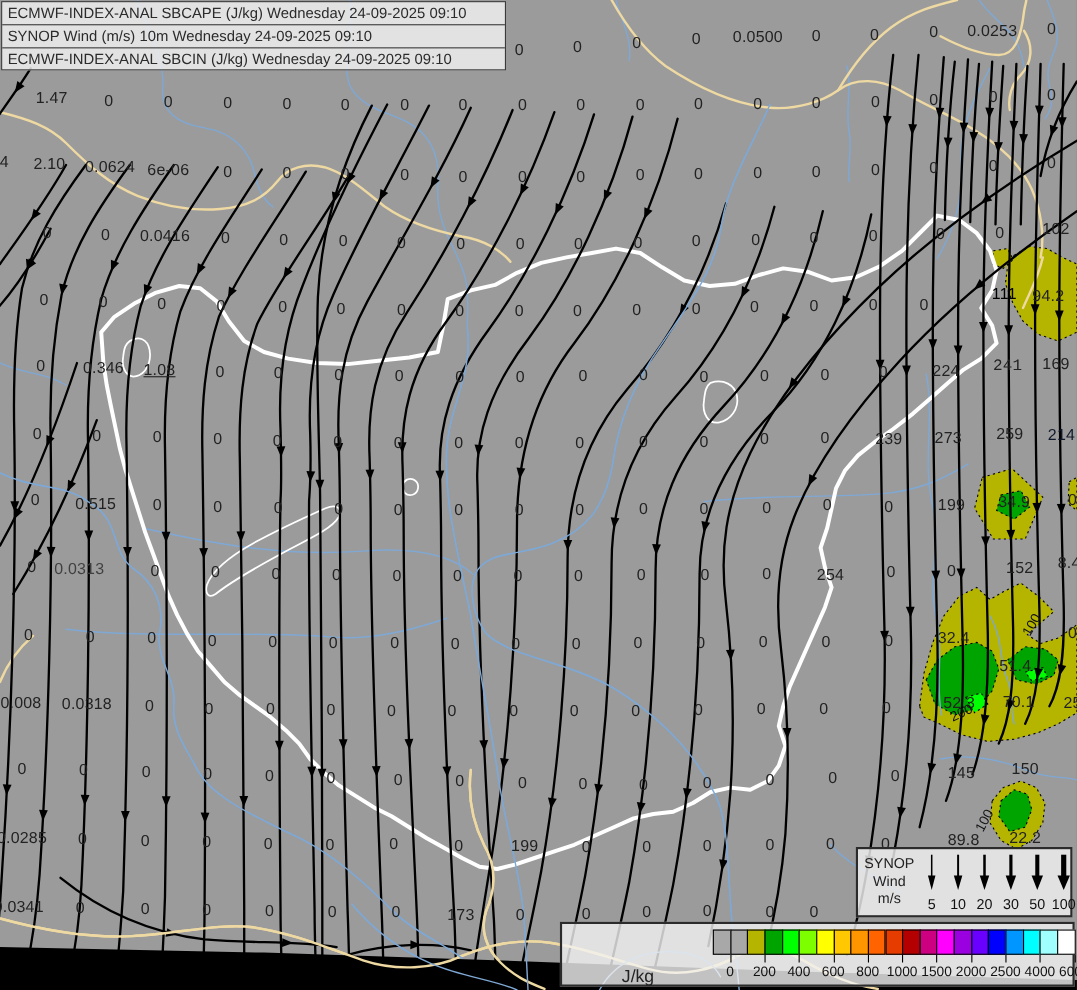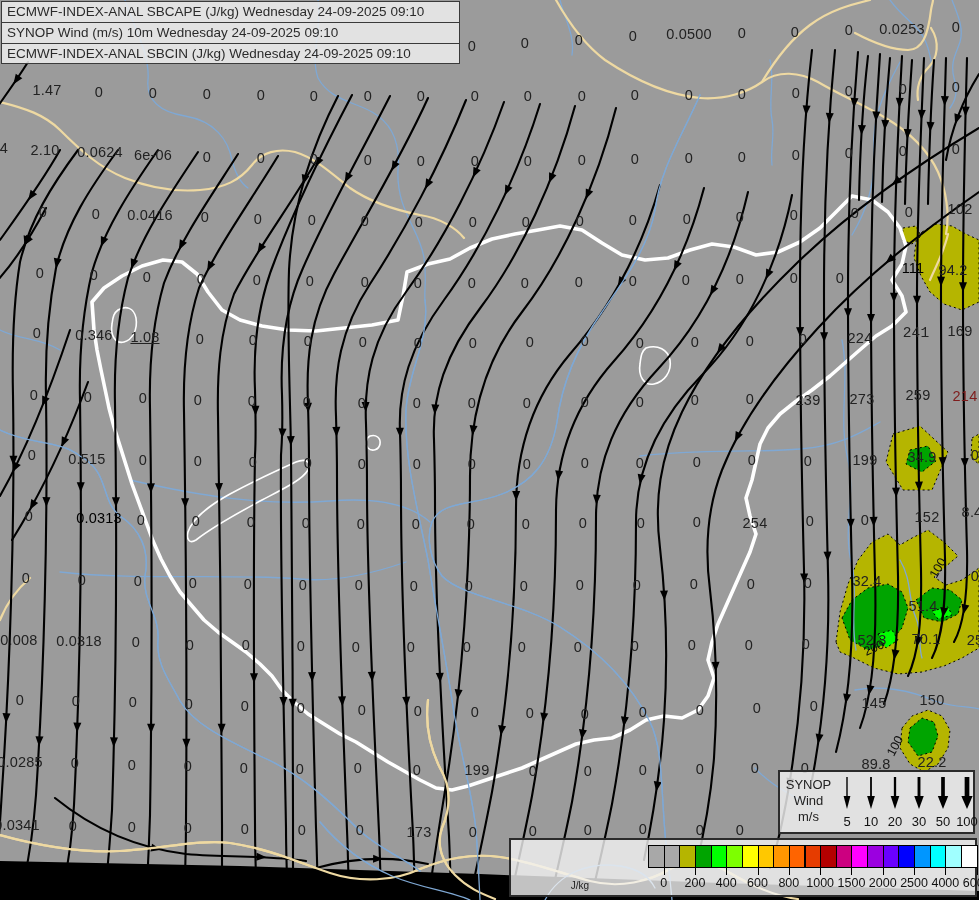--- a/index.html
+++ b/index.html
@@ -15,21 +15,21 @@
             border-bottom:1px solid #3a3a3a;white-space:nowrap;}
   .titlerow:last-child{border-bottom:none;}
   .windlegend{position:absolute;left:778px;top:770px;width:197px;height:64px;
               background:rgba(240,240,240,.82);border:2px solid #2b2b2b;box-sizing:border-box;
               display:flex;}
   .wl-left{width:58px;text-align:center;font-size:13px;color:#222;padding-top:5px;line-height:16px;}
   .capelegend{position:absolute;left:509px;top:838px;width:468px;height:59px;
               background:rgba(242,242,242,.80);border:2px solid #2b2b2b;box-sizing:border-box;}
   .cl-title{position:absolute;left:4px;top:4px;width:130px;text-align:center;font-size:12.5px;
             color:#222;line-height:15px;}
-  .cl-units{position:absolute;left:4px;top:40px;width:130px;text-align:center;font-size:10px;color:#222;}
+  .cl-units{position:absolute;left:4px;top:40px;width:130px;text-align:center;font-size:16px;color:#222;}
   .capecell{position:absolute;top:5px;height:23px;border:1px solid #000;box-sizing:border-box;}
   .capetick{position:absolute;top:28px;width:1px;height:7px;background:#000;}
   .capelabel{position:absolute;top:36px;width:46px;margin-left:-23px;text-align:center;
              font-size:12.5px;color:#111;}
 </style>
 </head>
 <body>
 
 <div class="stage">
   <svg class="map-svg" id="map-svg" width="979" height="900" viewBox="0 0 979 900">
@@ -369,41 +369,41 @@
       <div class="station" style="left: 417px; top: 403px; color: rgb(34, 34, 34);">0</div>
       <div class="station" style="left: 472px; top: 403px; color: rgb(34, 34, 34);">0</div>
       <div class="station" style="left: 527px; top: 403px; color: rgb(34, 34, 34);">0</div>
       <div class="station" style="left: 585px; top: 402px; color: rgb(34, 34, 34);">0</div>
       <div class="station" style="left: 640px; top: 402px; color: rgb(34, 34, 34);">0</div>
       <div class="station" style="left: 695px; top: 400px; color: rgb(34, 34, 34);">0</div>
       <div class="station" style="left: 750px; top: 399px; color: rgb(34, 34, 34);">0</div>
       <div class="station" style="left: 808px; top: 400px; color: rgb(34, 34, 34);">239</div>
       <div class="station" style="left: 862px; top: 399px; color: rgb(34, 34, 34);">273</div>
       <div class="station" style="left: 918px; top: 395px; color: rgb(34, 34, 34);">259</div>
-      <div class="station" style="left: 965px; top: 396px; color: #7f1d1d;">214</div>
+      <div class="station" style="left: 965px; top: 396px; color: #0f172a;">214</div>
       <div class="station" style="left: 32px; top: 455px; color: rgb(34, 34, 34);">0</div>
       <div class="station" style="left: 87px; top: 459px; color: rgb(34, 34, 34);">0.515</div>
       <div class="station" style="left: 143px; top: 460px; color: rgb(34, 34, 34);">0</div>
       <div class="station" style="left: 198px; top: 461px; color: rgb(34, 34, 34);">0</div>
       <div class="station" style="left: 253px; top: 462px; color: rgb(34, 34, 34);">0</div>
       <div class="station" style="left: 308px; top: 463px; color: rgb(34, 34, 34);">0</div>
       <div class="station" style="left: 362px; top: 464px; color: rgb(34, 34, 34);">0</div>
       <div class="station" style="left: 417px; top: 464px; color: rgb(34, 34, 34);">0</div>
       <div class="station" style="left: 472px; top: 464px; color: rgb(34, 34, 34);">0</div>
       <div class="station" style="left: 527px; top: 464px; color: rgb(34, 34, 34);">0</div>
       <div class="station" style="left: 585px; top: 463px; color: rgb(34, 34, 34);">0</div>
       <div class="station" style="left: 640px; top: 463px; color: rgb(34, 34, 34);">0</div>
       <div class="station" style="left: 697px; top: 462px; color: rgb(34, 34, 34);">0</div>
       <div class="station" style="left: 752px; top: 460px; color: rgb(34, 34, 34);">0</div>
       <div class="station" style="left: 808px; top: 461px; color: rgb(34, 34, 34);">0</div>
       <div class="station" style="left: 865px; top: 460px; color: rgb(34, 34, 34);">199</div>
       <div class="station" style="left: 922px; top: 457px; color: rgb(34, 34, 34);">34.9</div>
       <div class="station" style="left: 975px; top: 455px; color: rgb(34, 34, 34);">0</div>
       <div class="station" style="left: 29px; top: 516px; color: rgb(34, 34, 34);">0</div>
-      <div class="station" style="left: 99px; top: 518px; color: #000000;">0.0313</div>
+      <div class="station" style="left: 72px; top: 518px; color: #404040;">0.0313</div>
       <div class="station" style="left: 141px; top: 520px; color: rgb(34, 34, 34);">0</div>
       <div class="station" style="left: 196px; top: 521px; color: rgb(34, 34, 34);">0</div>
       <div class="station" style="left: 251px; top: 522px; color: rgb(34, 34, 34);">0</div>
       <div class="station" style="left: 306px; top: 523px; color: rgb(34, 34, 34);">0</div>
       <div class="station" style="left: 361px; top: 524px; color: rgb(34, 34, 34);">0</div>
       <div class="station" style="left: 416px; top: 524px; color: rgb(34, 34, 34);">0</div>
       <div class="station" style="left: 471px; top: 524px; color: rgb(34, 34, 34);">0</div>
       <div class="station" style="left: 526px; top: 524px; color: rgb(34, 34, 34);">0</div>
       <div class="station" style="left: 583px; top: 523px; color: rgb(34, 34, 34);">0</div>
       <div class="station" style="left: 641px; top: 523px; color: rgb(34, 34, 34);">0</div>

